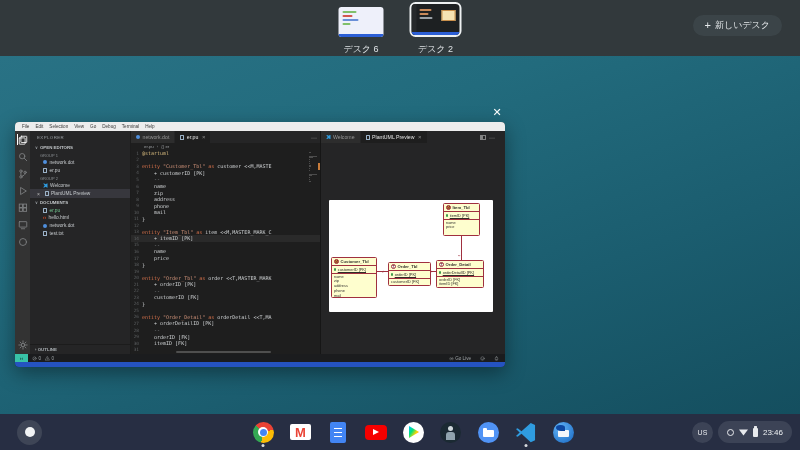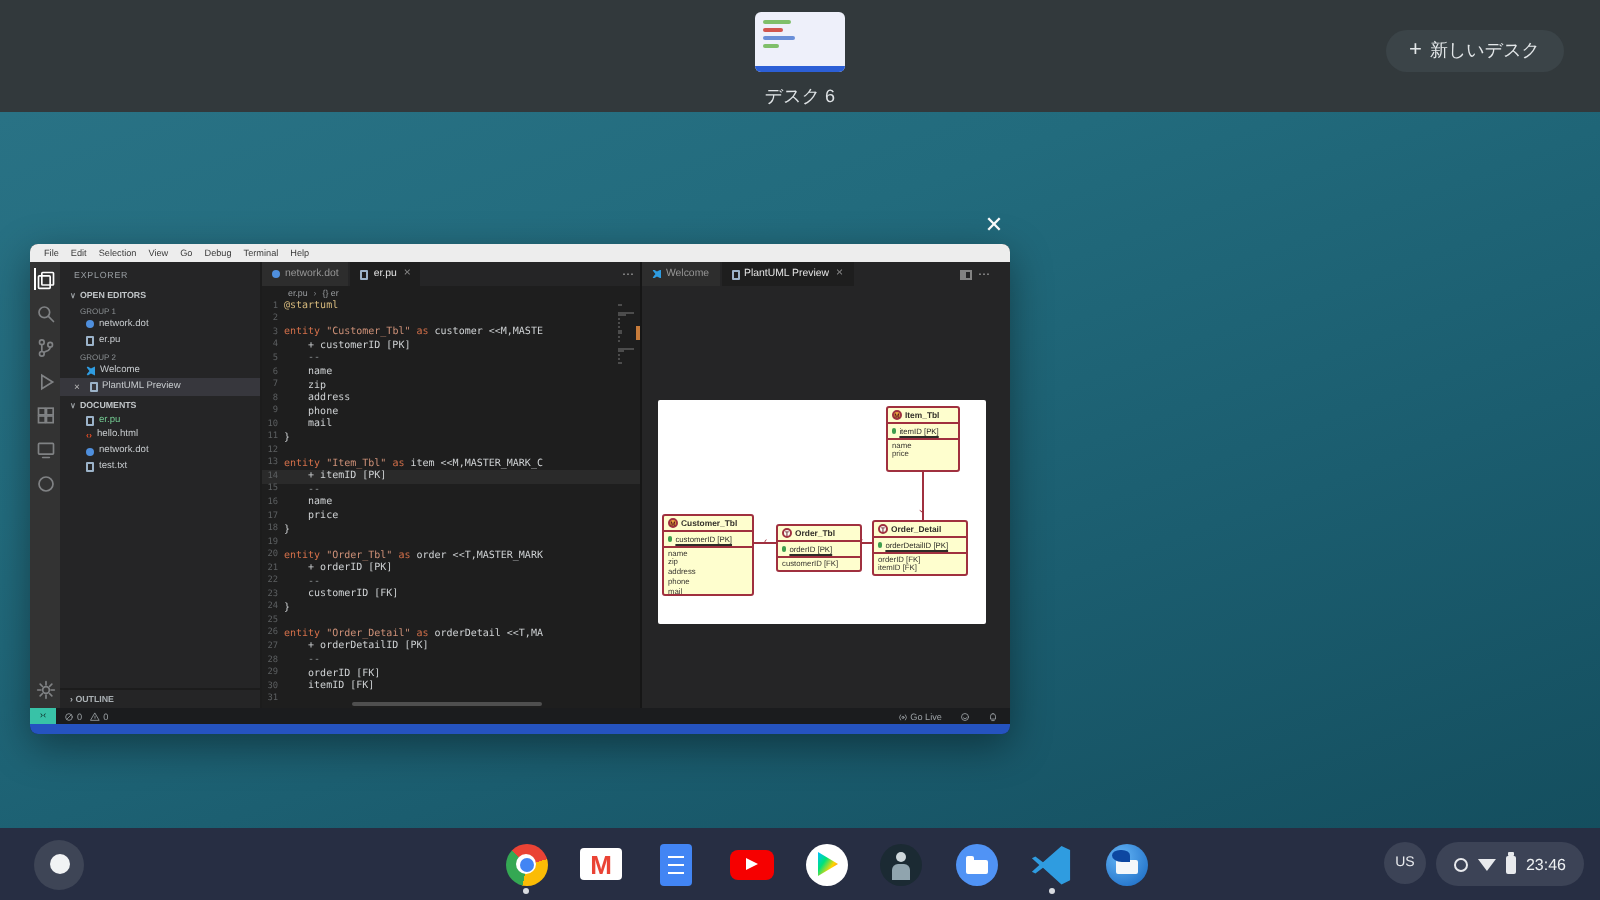--- a/index.html
+++ b/index.html
@@ -122,21 +122,21 @@
 .ic-kindle{width:21px;height:21px;border-radius:50%;background:#1b2a33;position:relative;overflow:hidden}
 .ic-kindle::before{content:"";position:absolute;left:8px;top:4px;width:5px;height:5px;border-radius:50%;background:#cfd8dc}
 .ic-kindle::after{content:"";position:absolute;left:6px;top:10px;width:9px;height:8px;border-radius:3px 3px 0 0;background:#90a4ae}
 .ic-files{width:21px;height:21px;border-radius:50%;background:#5093f5;position:relative}
 .ic-files::before{content:"";position:absolute;left:5px;top:8.5px;width:11px;height:6.5px;background:#fff;border-radius:1px}
 .ic-files::after{content:"";position:absolute;left:5px;top:6.8px;width:4.5px;height:2.5px;background:#fff;border-radius:1px 1px 0 0}
 .ic-thunderbird{width:21px;height:21px;border-radius:50%;background:radial-gradient(circle at 35% 30%,#64b5f6,#1565c0);position:relative}
 .ic-thunderbird::before{content:"";position:absolute;left:5px;top:8px;width:11px;height:7px;background:#f4f7fa;border-radius:1px}
 .ic-thunderbird::after{content:"";position:absolute;left:3px;top:3px;width:9px;height:6px;border-radius:50% 50% 0 60%;background:#0d47a1}
 
-#tray{position:absolute;right:8px;display:flex;gap:5px}
+#tray{position:absolute;right:8px;display:flex;align-items:center;gap:5px}
 #kbd-badge{width:21px;height:21px;border-radius:50%;background:#3c4356;color:#e8eaed;font-size:7px;display:flex;align-items:center;justify-content:center;cursor:pointer}
 #status-pill{height:22px;border-radius:11px;background:#3c4356;display:flex;align-items:center;gap:5px;padding:0 9px;cursor:pointer}
 .ring{width:7px;height:7px;border:1.2px solid #e8eaed;border-radius:50%;display:flex;align-items:center;justify-content:center;font-size:4.5px;color:#e8eaed}
 .wifi{width:9px;height:7px;background:#e8eaed;clip-path:polygon(50% 100%,0 15%,100% 15%)}
 .battery{width:5px;height:9px;background:#e8eaed;border-radius:1px;position:relative}
 .battery::before{content:"";position:absolute;top:-1.5px;left:1.2px;width:2.6px;height:1.5px;background:#e8eaed;border-radius:0.5px}
 #clock{font-size:8px;color:#eef1f3}
 svg{display:block}
 </style>
 </head>
@@ -148,20 +148,31 @@
     <div id="desks">
         <div class="desk d0">
           <div class="desk-thumb">
             <div class="t-line" style="left: 4px; top: 4px; width: 14px; background: rgb(127, 191, 106);"></div>
             <div class="t-line" style="left: 4px; top: 8px; width: 10px; background: rgb(209, 86, 79);"></div>
             <div class="t-line" style="left: 4px; top: 12px; width: 16px; background: rgb(106, 143, 216);"></div>
             <div class="t-line" style="left: 4px; top: 16px; width: 8px; background: rgb(127, 191, 106);"></div>
             <div class="t-blue-strip"></div>
           </div>
           <div class="desk-label">デスク 6</div>
+        </div>
+        <div class="desk d1">
+          <div class="desk-thumb">
+            <div class="t-dark-col"></div>
+            <div class="t-line" style="left: 8px; top: 5px; width: 12px; background: rgb(201, 138, 90);"></div>
+            <div class="t-line" style="left: 8px; top: 9px; width: 9px; background: rgb(201, 138, 90);"></div>
+            <div class="t-line" style="left: 8px; top: 13px; width: 13px; background: rgb(154, 160, 166);"></div>
+            <div class="t-diagram"></div>
+            <div class="t-blue-strip"></div>
+          </div>
+          <div class="desk-label">デスク 2</div>
         </div>
       </div>
     <button id="new-desk">
       <span class="plus">+</span>
       <span>新しいデスク</span>
     </button>
   </div>
 
   <div id="win-close">✕</div>
 

